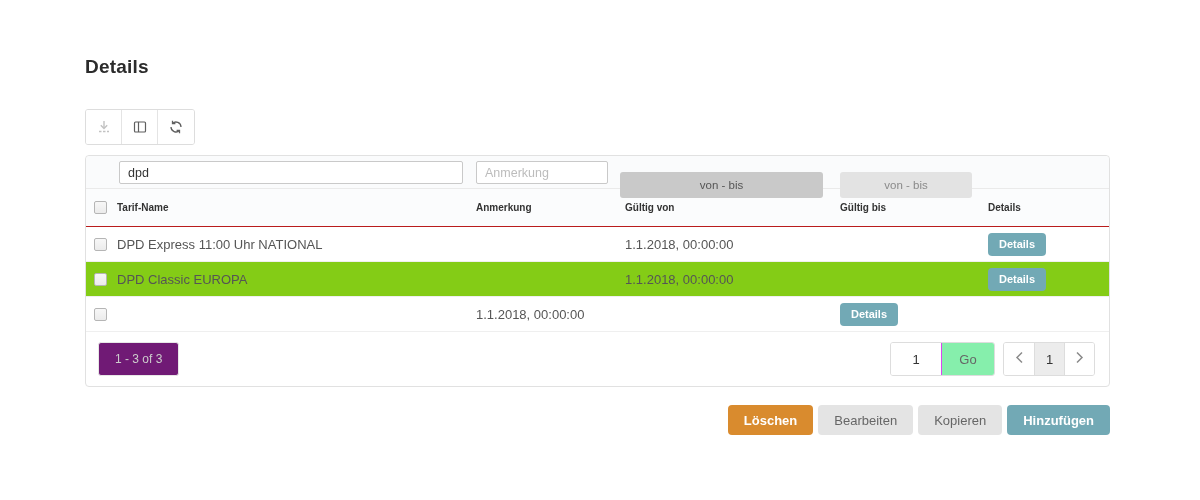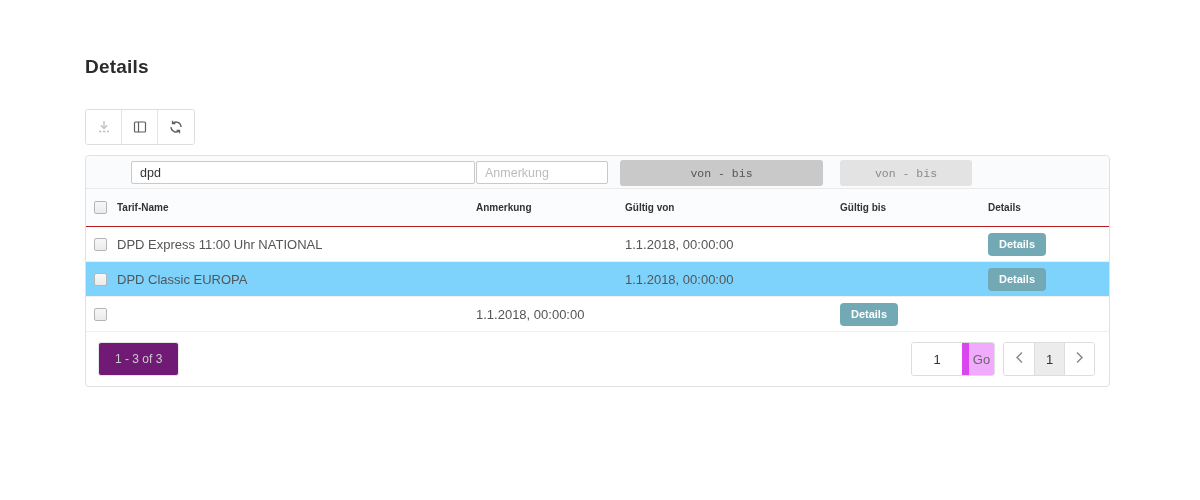--- a/index.html
+++ b/index.html
@@ -16,43 +16,43 @@
   .tb-btn:last-child { border-right: none; }
   .tb-btn svg { display: block; }
 
   
   .panel { margin-top: 10px; border: 1px solid #e1e1e1; border-radius: 4px; background: #fff; }
 
   
   .filter-row { position: relative; height: 33px; background: #fafbfc; border-bottom: 1px solid #eaeaea; border-radius: 4px 4px 0 0; }
   .filter-input { position: absolute; top: 5px; height: 23px; border: 1px solid #c9c9c9; border-radius: 2px; padding: 0 8px; font-size: 12.5px; color: #333; font-family: inherit; background: #fff; outline: none; }
   .filter-input::placeholder { color: #bcbcbc; }
-  .f-name { left: 45px; width: 344px; }
+  .f-name { left: 33px; width: 344px; }
   .f-anm  { left: 390px; width: 132px; }
-  .f-range { position: absolute; top: 4px; height: 26px; border: none; border-radius: 3px; font-size: 11.5px; font-family: Liberation Mono, monospace; cursor: pointer; }
+  .f-range { position: absolute; top: 16px; height: 26px; border: none; border-radius: 3px; font-size: 11.5px; font-family: Liberation Sans, sans-serif; cursor: pointer; }
   .f-range.active { left: 534px; width: 203px; background: #c9c9c9; color: #555; }
   .f-range.light  { left: 754px; width: 132px; background: #e3e3e3; color: #8a8a8a; }
 
   
   .grid { display: grid; grid-template-columns: 31px 359px 149px 215px 148px 1fr; align-items: center; }
   .header-row { height: 38px; background: #fbfcfd; border-bottom: 1px solid #b91c1c; font-size: 10px; font-weight: 700; color: #333; }
   .body-row { height: 35px; border-bottom: 1px solid #efefef; font-size: 13px; color: #555; background: #fff; }
-  .body-row.striped { background: #7dd3fc; }
+  .body-row.striped { background: #84cc16; }
   .cell { overflow: hidden; white-space: nowrap; }
   .cb-cell { padding-left: 8px; }
   .checkbox { width: 13px; height: 13px; border: 1px solid #b5b5b5; border-radius: 2px; background: linear-gradient(#f7f7f7, #ebebeb); cursor: pointer; }
   .details-btn { width: 58px; height: 23px; border: none; border-radius: 4px; background: #72a9b5; color: #ffffff; font-size: 11px; font-weight: 700; font-family: inherit; cursor: pointer; }
 
   
   .pagination-row { height: 54px; display: flex; align-items: center; justify-content: space-between; padding: 0 14px 0 12px; }
   .range-box { height: 34px; border: 1px solid #e7e7e7; border-radius: 3px; padding: 0 16px; display: flex; align-items: center; font-size: 12px; color: #cccccc; background: #701a75; }
   .pag-right { display: flex; align-items: center; gap: 8px; }
   .goto-group { display: flex; height: 34px; border: 1px solid #dddddd; border-radius: 3px; overflow: hidden; }
   .goto-input { width: 50px; border: none; outline: none; text-align: center; font-size: 13px; color: #333; font-family: inherit; background: #fff; }
-  .go-btn { width: 32px; border: none; border-left: 7px solid #d946ef; background: #f0abfc; color: #666; font-size: 13px; font-family: inherit; cursor: pointer; }
+  .go-btn { width: 53px; border: none; border-left: 1px solid #d946ef; background: #86efac; color: #666; font-size: 13px; font-family: inherit; cursor: pointer; }
   .pager-group { display: flex; height: 34px; border: 1px solid #dddddd; border-radius: 3px; overflow: hidden; }
   .pager-btn { width: 30px; border: none; background: #fff; display: flex; align-items: center; justify-content: center; font-size: 13px; color: #333; font-family: inherit; cursor: pointer; }
   .pager-btn + .pager-btn { border-left: 1px solid #dddddd; }
   .pager-btn.current { background: #ececec; }
 
   
   .actions-row { margin-top: 18px; display: flex; justify-content: flex-end; gap: 5px; }
   .btn { height: 30px; padding: 0 16px; border: none; border-radius: 4px; font-size: 13px; font-family: inherit; cursor: pointer; }
   .btn.danger  { background: #d98b2e; color: #fff; font-weight: 700; }
   .btn.default { background: #e4e4e4; color: #666; }
@@ -169,14 +169,20 @@
                   <path d="M2 1.5l5 5-5 5"></path>
                 </svg>
             </span>
           </button>
         </div>
       </div>
     </div>
 
   </div>
 
+  <div class="actions-row">
+    <button class="btn danger">Löschen</button>
+    <button class="btn default">Bearbeiten</button>
+    <button class="btn default">Kopieren</button>
+    <button class="btn primary">Hinzufügen</button>
+  </div>
 
 </div>
 
 </body></html>

